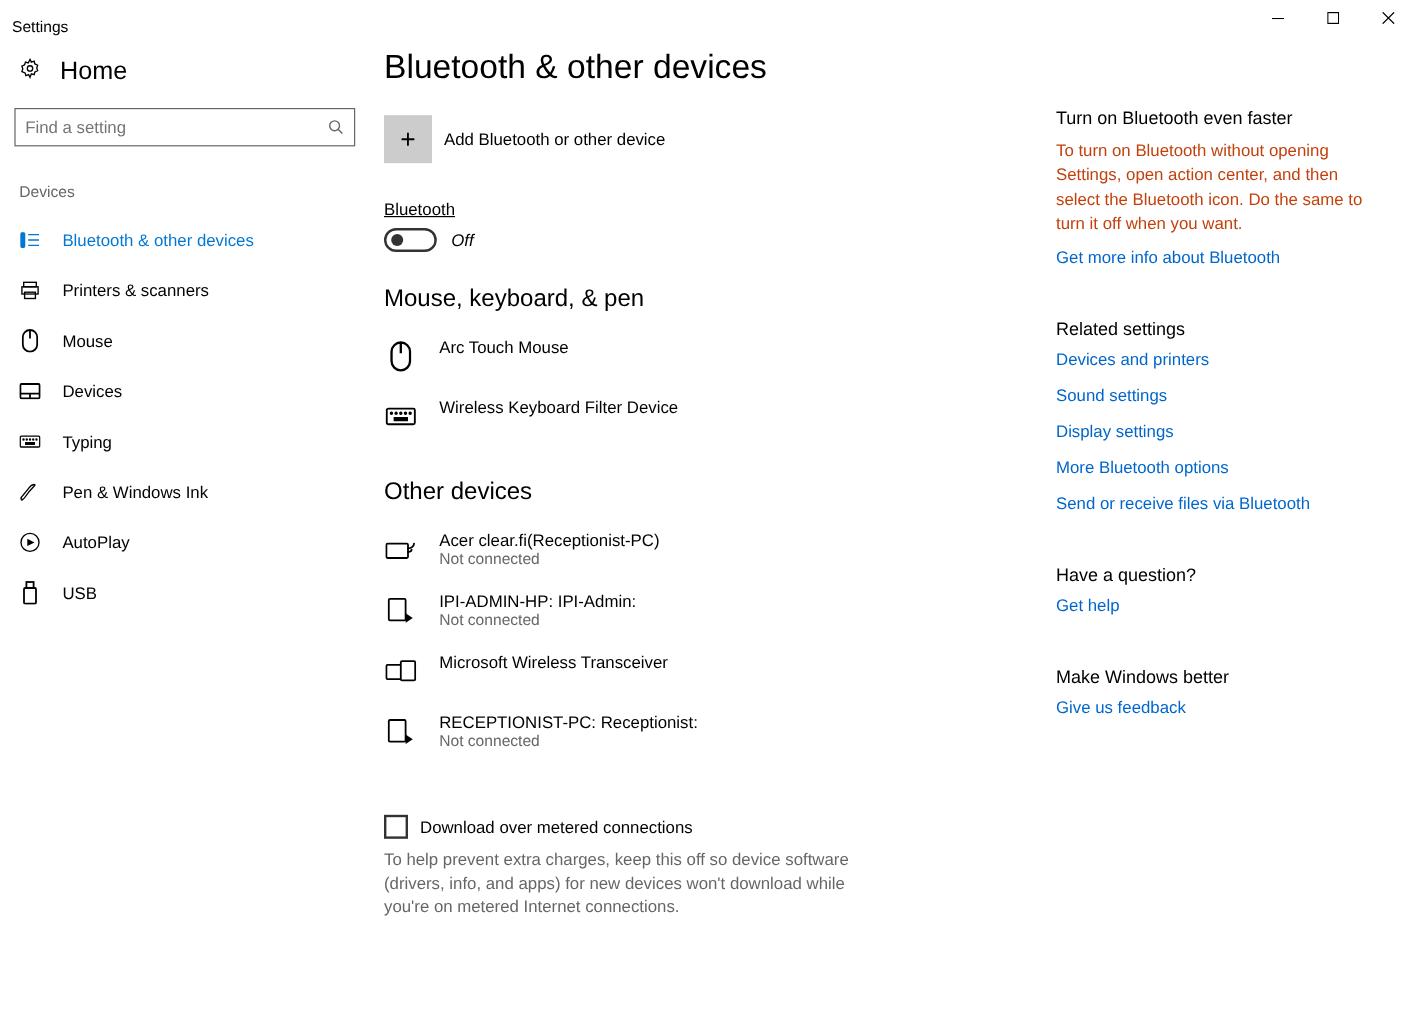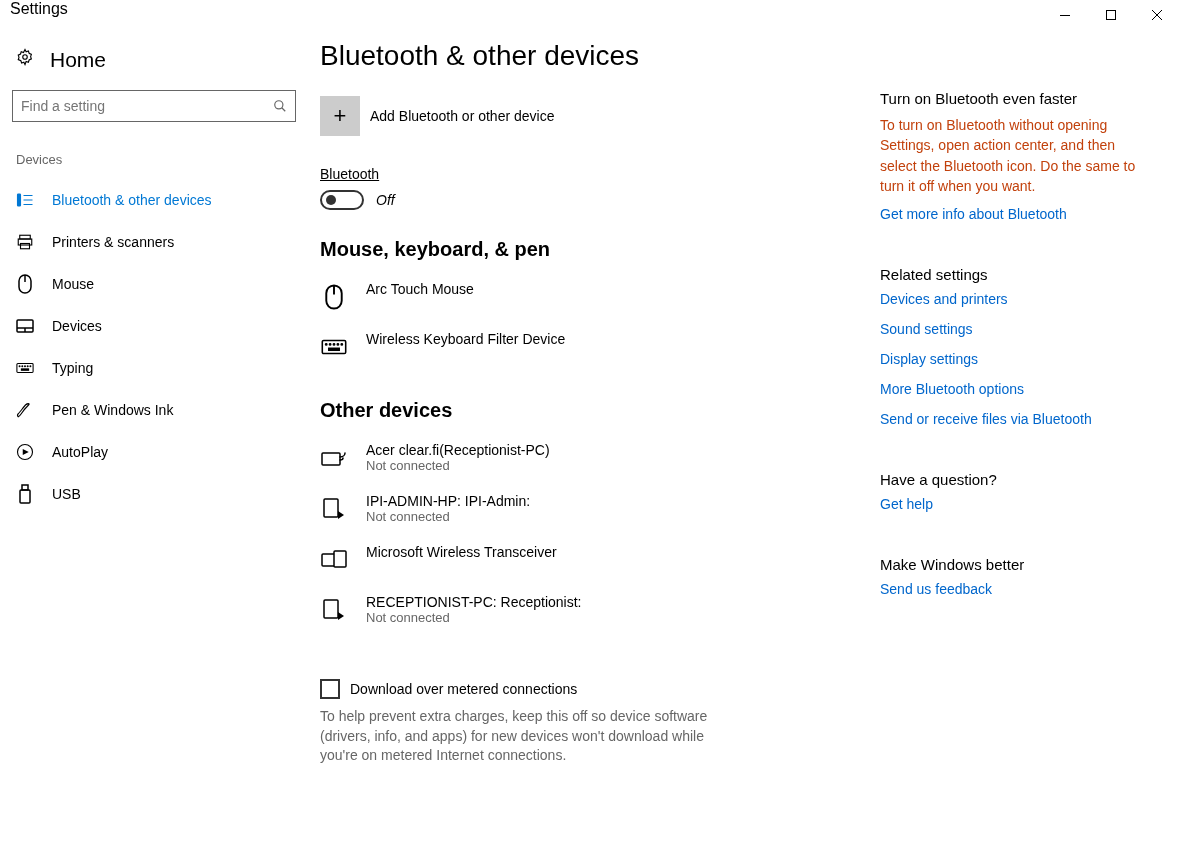--- a/index.html
+++ b/index.html
@@ -9,23 +9,23 @@
       color: #000;
       background: #fff;
       width: 1180px;
       height: 842px;
       overflow: hidden;
       position: relative;
     }
     .titlebar {
       height: 30px;
       display: flex;
-      align-items: flex-start;
+      align-items: flex-end;
       padding-left: 10px;
-      font-size: 16px;
+      font-size: 13px;
     }
     .win-controls {
       position: absolute;
       top: 0;
       right: 0;
       display: flex;
     }
     .win-btn {
       width: 46px;
       height: 30px;
@@ -145,21 +145,21 @@
       width: 10px;
       height: 10px;
       background: #333;
       border-radius: 50%;
       position: absolute;
       top: 3px;
       left: 4px;
     }
     .subsection-title {
       font-size: 20px;
-      font-weight: 700;
+      font-weight: 400;
       margin-bottom: 10px;
     }
     .device-row {
       display: flex;
       align-items: flex-start;
       gap: 18px;
       padding: 10px 0;
       cursor: pointer;
     }
     .device-icon {
@@ -482,17 +482,17 @@
         <a class="link">Send or receive files via Bluetooth</a>
       </div>
 
       <div class="right-section">
         <div class="right-heading">Have a question?</div>
         <a class="link">Get help</a>
       </div>
 
       <div class="right-section">
         <div class="right-heading">Make Windows better</div>
-        <a class="link">Send us feedback</a>
+        <a class="link">Give us feedback</a>
       </div>
     </div>
   </div>
 </div>
 
 </body></html>

